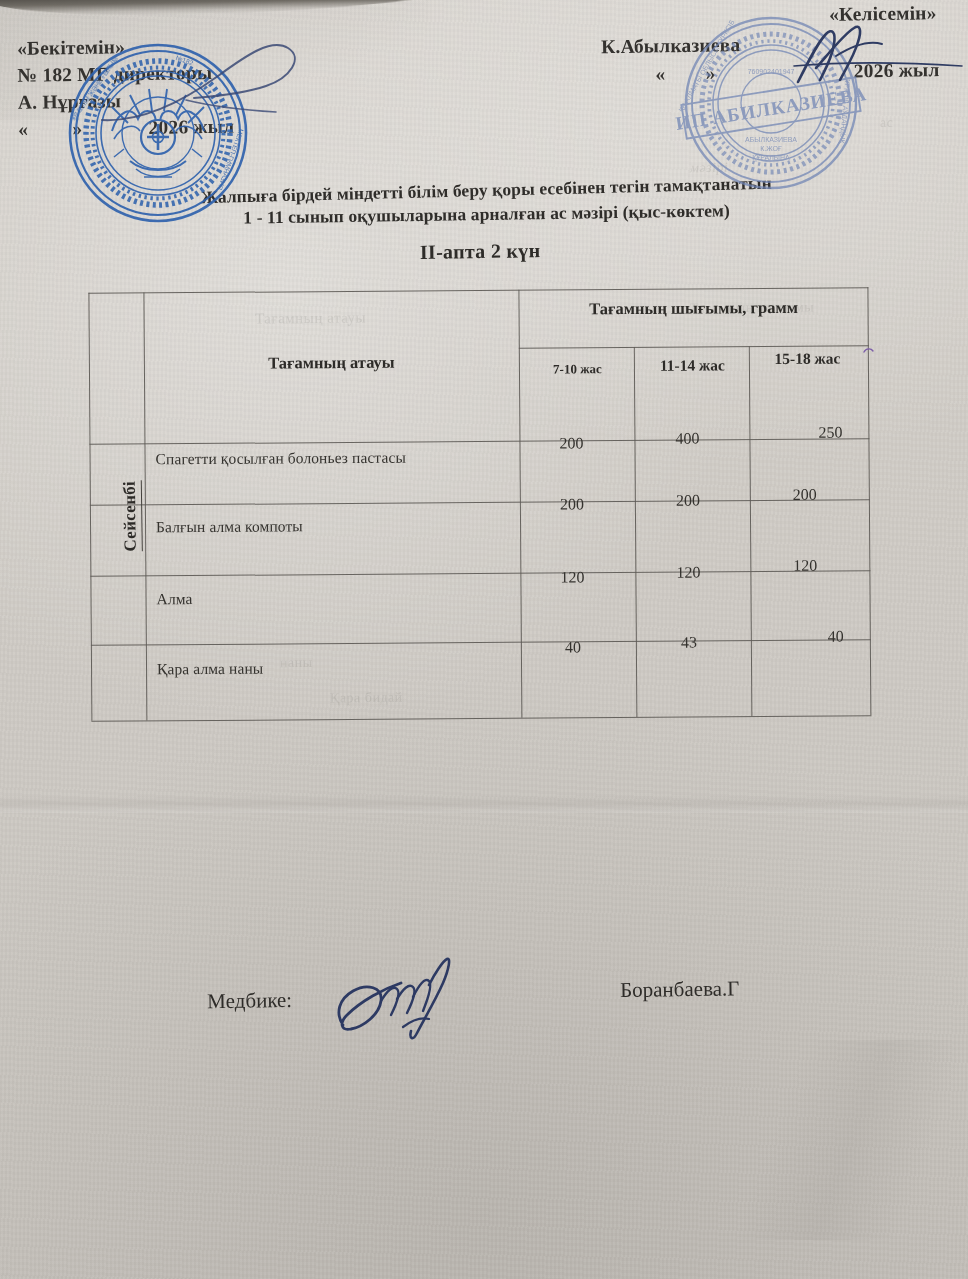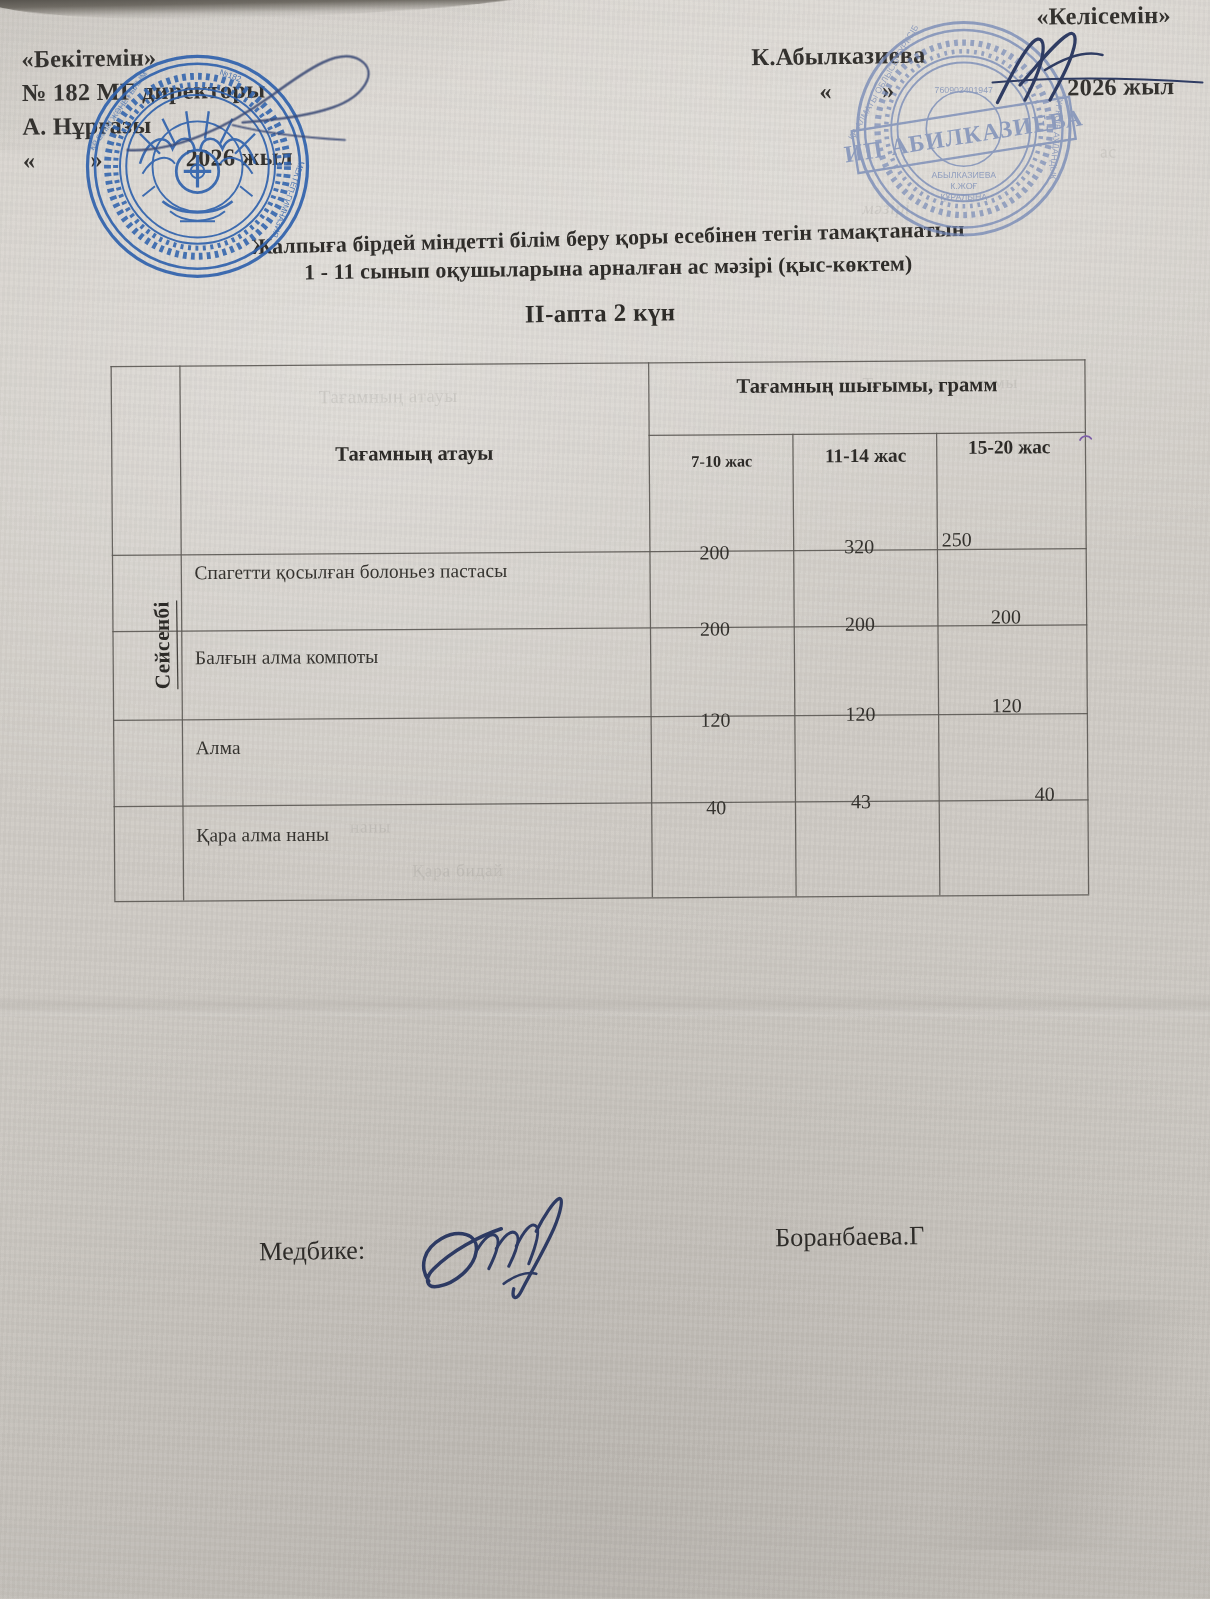--- a/index.html
+++ b/index.html
@@ -150,26 +150,26 @@
     <div class="ln v" style="left:55px;top:0;height:428px;"></div>
     <div class="ln v" style="left:430px;top:0;height:428px;"></div>
     <div class="ln v" style="left:545px;top:58px;height:370px;"></div>
     <div class="ln v" style="left:660px;top:58px;height:370px;"></div>
     <div class="ln v" style="left:779px;top:0;height:428px;"></div>
 
     <div class="thead-txt" style="left:55px;top:62px;width:375px;font-size:16.5px;">Тағамның атауы</div>
     <div class="thead-txt" style="left:430px;top:10px;width:350px;font-size:16.5px;">Тағамның шығымы, грамм</div>
     <div class="thead-txt" style="left:432px;top:72px;width:113px;font-size:13px;">7-10 жас</div>
     <div class="thead-txt" style="left:547px;top:68px;width:113px;font-size:15.5px;">11-14 жас</div>
-    <div class="thead-txt" style="left:662px;top:62px;width:113px;font-size:15.5px;">15-20 жас</div>
+    <div class="thead-txt" style="left:662px;top:62px;width:113px;font-size:15.5px;">15-18 жас</div>
 
     <div class="dish" style="left:66px;top:158px;">Спагетти қосылған болоньез пастасы</div>
     <div class="num" style="left:437px;top:145px;">200</div>
-    <div class="num" style="left:553px;top:141px;">320</div>
-    <div class="num" style="left:631px;top:136px;">250</div>
+    <div class="num" style="left:553px;top:141px;">400</div>
+    <div class="num" style="left:696px;top:136px;">250</div>
 
     <div class="dish" style="left:66px;top:226px;">Балғын алма компоты</div>
     <div class="num" style="left:437px;top:206px;">200</div>
     <div class="num" style="left:553px;top:203px;">200</div>
     <div class="num" style="left:670px;top:198px;">200</div>
 
     <div class="dish" style="left:66px;top:298px;">Алма</div>
     <div class="num" style="left:437px;top:279px;">120</div>
     <div class="num" style="left:553px;top:275px;">120</div>
     <div class="num" style="left:670px;top:269px;">120</div>

